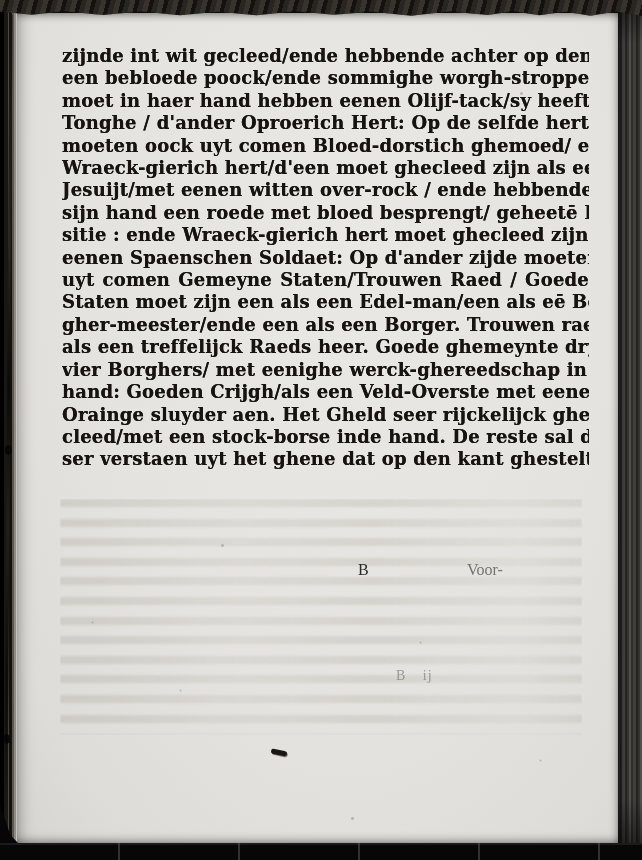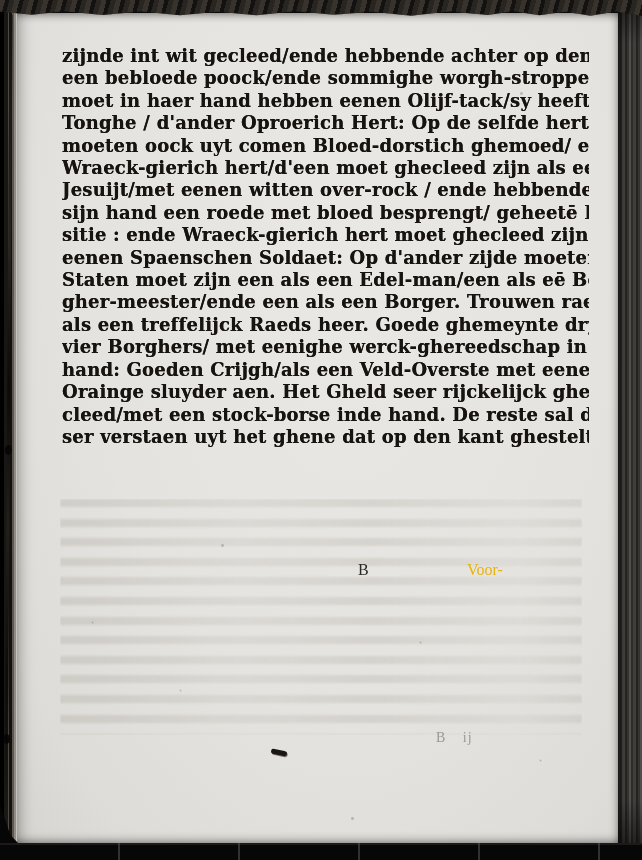--- a/index.html
+++ b/index.html
@@ -72,37 +72,36 @@
     text-shadow:0 0 .5px rgba(20,15,10,.9);
   }
   
   .sig-row{position:absolute;top:560px;left:0;width:642px;height:22px;z-index:2;}
   .sig-mark{
     position:absolute;left:358px;top:0;
     font:400 16px/20px "Liberation Serif", serif;color:#2b2925;
   }
   .catchword{
     position:absolute;left:467px;top:0;
-    font:400 16px/20px "Liberation Serif", serif;color:#eab308;
+    font:400 16px/20px "Liberation Serif", serif;color:#737373;
   }
   
   .showthrough{
     position:absolute;left:60px;top:499px;width:522px;height:236px;z-index:1;
     background:repeating-linear-gradient(180deg,
       rgba(118,112,103,.17) 0 8px, rgba(0,0,0,0) 8px 19.6px);
     -webkit-mask-image:linear-gradient(90deg, rgba(0,0,0,.9) 0 8%, rgba(0,0,0,.55) 35%, rgba(0,0,0,.85) 60%, rgba(0,0,0,.35) 88%, rgba(0,0,0,.7) 100%);
     mask-image:linear-gradient(90deg, rgba(0,0,0,.9) 0 8%, rgba(0,0,0,.55) 35%, rgba(0,0,0,.85) 60%, rgba(0,0,0,.35) 88%, rgba(0,0,0,.7) 100%);
     filter:blur(1.3px);
   }
   .verso-sig{
-    position:absolute;left:396px;top:729px;z-index:1;
+    position:absolute;left:396px;top:667px;z-index:1;
     font:400 14px/18px "Liberation Serif", serif;
     color:rgba(96,93,88,.55);letter-spacing:1px;word-spacing:12px;
     filter:blur(.5px);
-    margin-left:40px;
   }
   
   .ink-speck{
     position:absolute;left:271px;top:750px;width:16px;height:5px;z-index:2;
     background:#191613;border-radius:3px/2px;transform:rotate(12deg);
     box-shadow:1px 1px 0 rgba(25,22,19,.5);
   }
   .dust{
     position:absolute;left:0;top:0;width:1px;height:1px;z-index:2;border-radius:50%;
     box-shadow:
@@ -132,20 +131,21 @@
     <div class="bl-line">zijnde int wit gecleed/ende hebbende achter op den rug</div>
     <div class="bl-line">een bebloede poock/ende sommighe worgh-stroppen/sy</div>
     <div class="bl-line">moet in haer hand hebben eenen Olijf-tack/sy heeft by</div>
     <div class="bl-line">Tonghe / d'ander Oproerich Hert: Op de selfde hert</div>
     <div class="bl-line">moeten oock uyt comen Bloed-dorstich ghemoed/ ende</div>
     <div class="bl-line">Wraeck-gierich hert/d'een moet ghecleed zijn als eenē</div>
     <div class="bl-line">Jesuijt/met eenen witten over-rock / ende hebbende in</div>
     <div class="bl-line">sijn hand een roede met bloed besprengt/ geheetē Inqui-</div>
     <div class="bl-line">sitie : ende Wraeck-gierich hert moet ghecleed zijn als</div>
     <div class="bl-line">eenen Spaenschen Soldaet: Op d'ander zijde moeten</div>
+    <div class="bl-line">uyt comen Gemeyne Staten/Trouwen Raed / Goede</div>
     <div class="bl-line">Staten moet zijn een als een Edel-man/een als eē Bor-</div>
     <div class="bl-line">gher-meester/ende een als een Borger. Trouwen raed/</div>
     <div class="bl-line">als een treffelijck Raeds heer. Goede ghemeynte dry of</div>
     <div class="bl-line">vier Borghers/ met eenighe werck-ghereedschap in de</div>
     <div class="bl-line">hand: Goeden Crijgh/als een Veld-Overste met eenen</div>
     <div class="bl-line">Orainge sluyder aen. Het Gheld seer rijckelijck ghe-</div>
     <div class="bl-line">cleed/met een stock-borse inde hand. De reste sal de Le-</div>
     <div class="bl-line">ser verstaen uyt het ghene dat op den kant ghestelt is.</div>
   </div>
 

